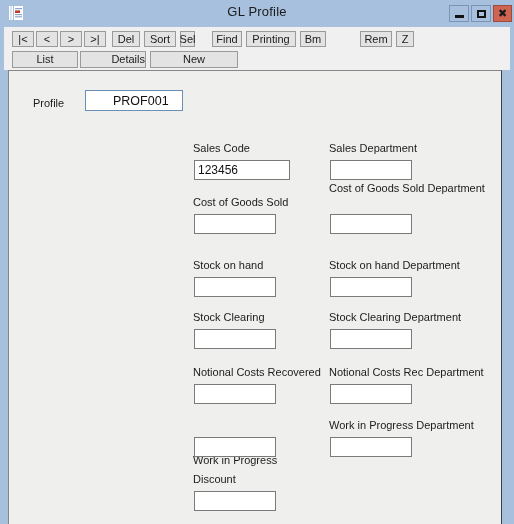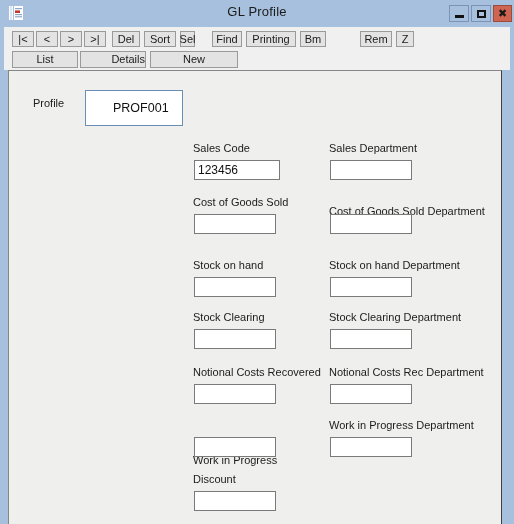--- a/index.html
+++ b/index.html
@@ -137,21 +137,21 @@
     color: #111111;
     font-family: "Liberation Sans", sans-serif;
     padding: 0 3px;
     line-height: 18px;
     height: 20px;
     outline: none;
   }
   #profile-input {
     border: 1px solid #6a8fb5;
     font-size: 12.5px;
-    height: 36px;
+    height: 21px;
     line-height: 19px;
     padding-left: 27px;
   }
 </style>
 </head>
 <body>
 
 <div id="window">
 
   <div id="titlebar">
@@ -236,26 +236,26 @@
       </div>
   </div>
 
   <div id="panel">
 
     <label class="flabel" id="profile-label" style="left: 24px; top: 26px;">Profile</label>
     <input class="finput" id="profile-input" type="text" value="PROF001" style="left: 76px; top: 19px; width: 98px;">
 
     <div id="fields-host">
         <label class="flabel" style="left: 184px; top: 71px;">Sales Code</label>
-        <input type="text" class="finput" value="123456" style="left: 185px; top: 89px; width: 86px;">
+        <input type="text" class="finput" value="123456" style="left: 185px; top: 89px; width: 96px;">
         <label class="flabel" style="left: 320px; top: 71px;">Sales Department</label>
         <input type="text" class="finput" style="left: 321px; top: 89px; width: 82px;">
         <label class="flabel" style="left: 184px; top: 125px;">Cost of Goods Sold</label>
         <input type="text" class="finput" style="left: 185px; top: 143px; width: 82px;">
-        <label class="flabel" style="left: 320px; top: 134px;">Cost of Goods Sold Department</label>
+        <label class="flabel" style="left: 320px; top: 111px;">Cost of Goods Sold Department</label>
         <input type="text" class="finput" style="left: 321px; top: 143px; width: 82px;">
         <label class="flabel" style="left: 184px; top: 188px;">Stock on hand</label>
         <input type="text" class="finput" style="left: 185px; top: 206px; width: 82px;">
         <label class="flabel" style="left: 320px; top: 188px;">Stock on hand Department</label>
         <input type="text" class="finput" style="left: 321px; top: 206px; width: 82px;">
         <label class="flabel" style="left: 184px; top: 240px;">Stock Clearing</label>
         <input type="text" class="finput" style="left: 185px; top: 258px; width: 82px;">
         <label class="flabel" style="left: 320px; top: 240px; text-align: center;">Stock Clearing Department</label>
         <input type="text" class="finput" style="left: 321px; top: 258px; width: 82px;">
         <label class="flabel" style="left: 184px; top: 295px;">Notional Costs Recovered</label>

